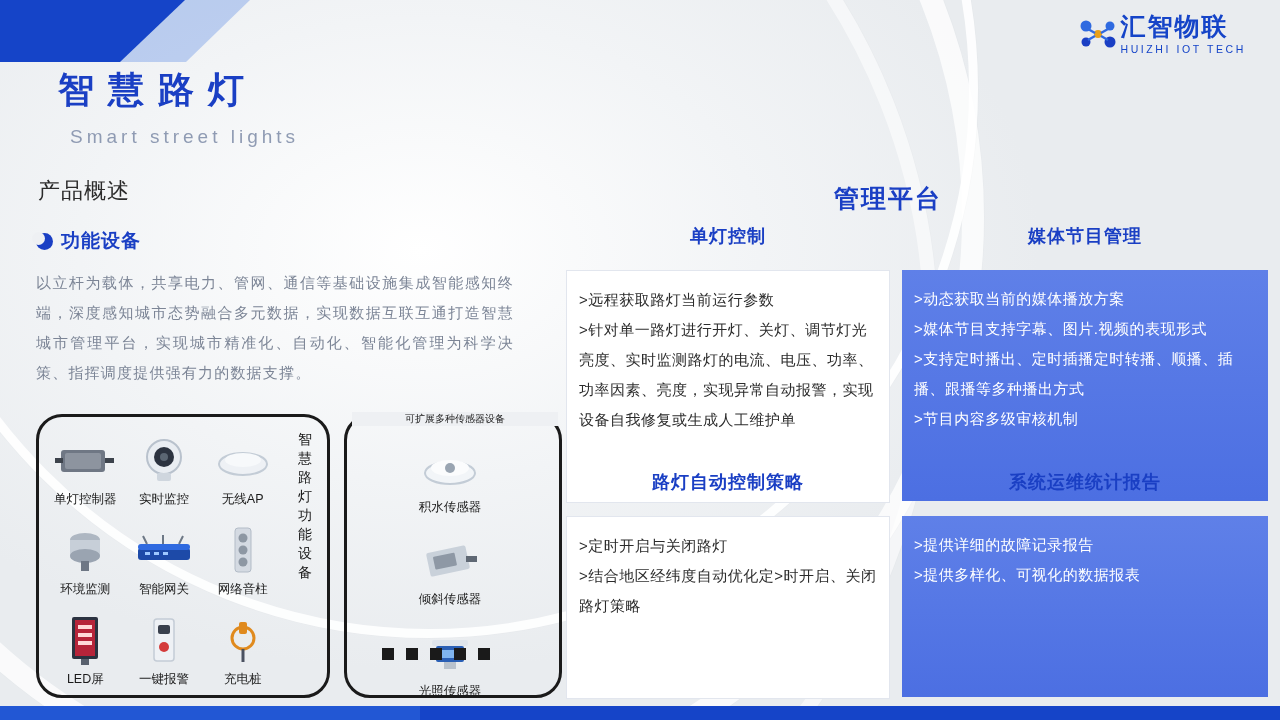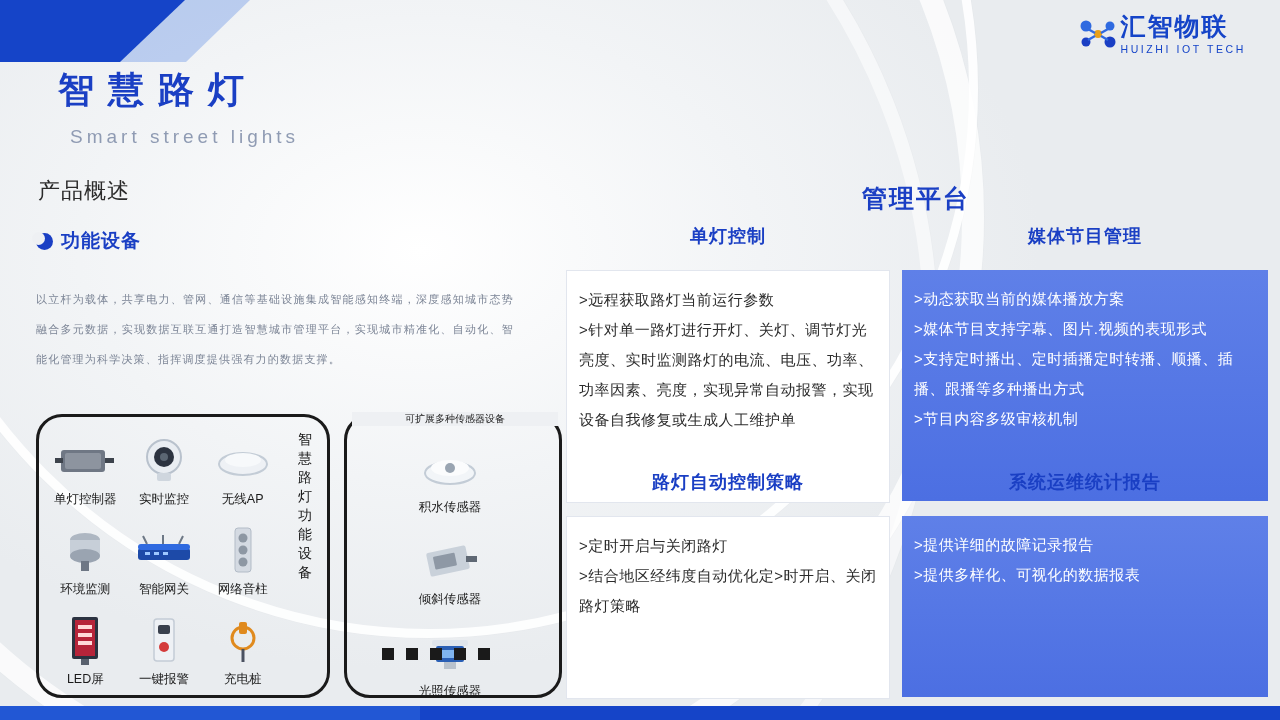--- a/index.html
+++ b/index.html
@@ -56,23 +56,22 @@
   
   .sec-title{
     position:absolute;left:38px;top:176px;font-size:22px;color:#2b2b2b;letter-spacing:1px;
   }
   .sub-row{position:absolute;left:36px;top:228px;display:flex;align-items:center;gap:8px;}
   .moon{width:17px;height:17px;border-radius:50%;background:#1a3fc4;position:relative;}
   .moon:after{content:"";position:absolute;left:-4px;top:-1px;width:13px;height:13px;border-radius:50%;background:#eef0f3;}
   .sub-title{font-size:19px;color:#1a3fc4;font-weight:bold;letter-spacing:1px;}
   .para{
     position:absolute;left:36px;top:268px;width:478px;
-    font-size:11px;line-height:30px;color:#7c8596;letter-spacing:1.2px;
+    font-size:15px;line-height:30px;color:#7c8596;letter-spacing:1.2px;
     text-align:justify;
-    margin-top:16px;
   }
   
   .panel{
     position:absolute;border:3px solid #1a1a1a;border-radius:26px;background:transparent;
   }
   .panel-a{left:36px;top:414px;width:288px;height:278px;}
   .panel-b{left:344px;top:414px;width:212px;height:278px;}
   .dev-grid{
     position:absolute;left:46px;top:424px;width:236px;
     display:grid;grid-template-columns:repeat(3,1fr);row-gap:6px;
@@ -89,21 +88,21 @@
     font-size:10px;color:#1a1a1a;background:#eef0f3;padding:0 3px;
   }
   .dev-grid2{
     position:absolute;left:352px;top:432px;width:196px;
     display:grid;grid-template-columns:repeat(1,1fr);row-gap:8px;
   }
   .dots{position:absolute;left:382px;top:648px;display:flex;gap:12px;}
   .dot{width:12px;height:12px;background:#1a1a1a;}
   
   .plat-title{
-    position:absolute;left:566px;top:182px;width:700px;text-align:center;
+    position:absolute;left:538px;top:182px;width:700px;text-align:center;
     font-size:25px;font-weight:bold;color:#1a3fc4;letter-spacing:2px;
   }
   .card{position:absolute;}
   .card-h{
     text-align:center;font-size:18px;font-weight:bold;color:#1a3fc4;letter-spacing:1px;
   }
   .card-body{
     margin-top:22px;padding:14px 12px 12px 12px;font-size:15px;line-height:30px;letter-spacing:.5px;
   }
   .body-light{background:#ffffff;border:1px solid #e2e6ee;color:#2c2c2c;}

